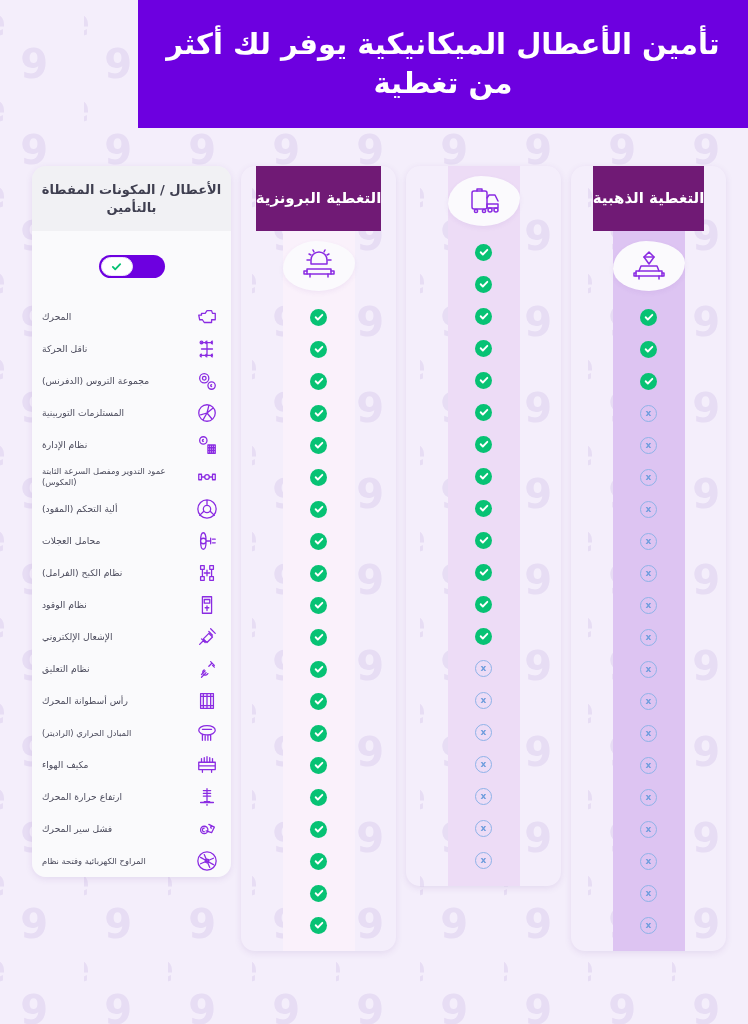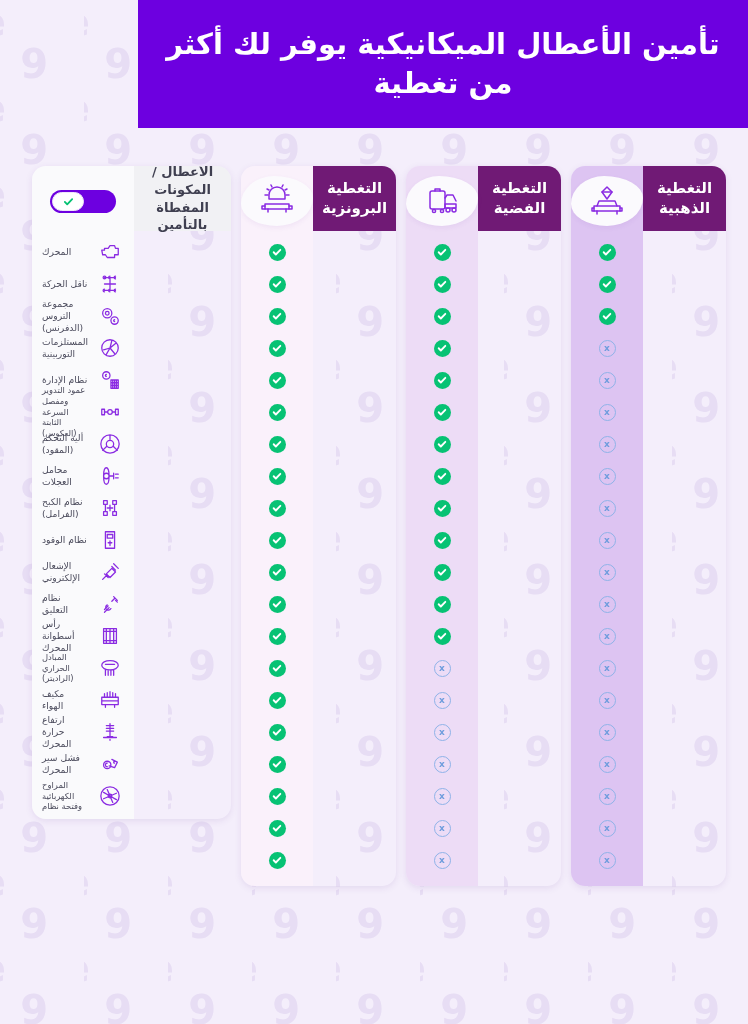--- a/index.html
+++ b/index.html
@@ -42,22 +42,23 @@
     display: flex;
     flex-direction: row;
     gap: 10px;
     align-items: flex-start;
   }
   .col {
     border-radius: 14px;
     overflow: hidden;
     position: relative;
     display: flex;
-    flex-direction: row;
+    flex-direction: column;
     box-shadow: 0 2px 7px rgba(90,40,140,.10);
+    align-items: center;
   }
   .col-plan { width: 155px; }
   .col-labels { width: 199px; }
 
   .plan-head {
     background: #701a75;
     height: 65px;
     display: flex; align-items: center; justify-content: center;
     text-align: center;
   }
@@ -120,21 +121,21 @@
     display: flex; align-items: center; justify-content: center;
   }
   .mark-yes, .mark-no {
     width: 17px; height: 17px; border-radius: 50%;
     display: flex; align-items: center; justify-content: center;
   }
   .mark-yes { background: #07c274; }
   .mark-no  { background: transparent; border: 1.4px solid #8fb3e8; }
   .mark-no span { color: #6f9ddd; font-size: 9px; font-weight: 700; line-height: 1; }
 
-  .rows { width: 100%; padding-bottom: 7px; }
+  .rows { width: 100%; padding-bottom: 0; }
   .row {
     height: 32px;
     display: flex; flex-direction: row; align-items: center;
     padding: 0 10px 0 8px;
     gap: 8px;
   }
   .row-icon {
     width: 28px; min-width: 28px; height: 26px;
     display: flex; align-items: center; justify-content: center;
   }
@@ -292,23 +293,20 @@
           <div class="cell">
             <div class="mark-no">
               <span>x</span>
             </div>
           </div>
         </div>
     </div>
   </section>
 
   <section class="col col-plan col-silver">
-    <div class="plan-head">
-      <span>التغطية الفضية</span>
-    </div>
     <div class="plan-body">
       <div class="icon-zone">
         <div class="blob">
           <svg width="36" height="34" viewBox="0 0 36 34" fill="none" stroke="#8a2be2" stroke-width="1.5" stroke-linecap="round" stroke-linejoin="round">
             <rect x="6" y="7" width="15" height="18" rx="2"></rect>
             <path d="M11 7V5h5v2"></path>
             <path d="M21 14l2-3h6l3 6"></path>
             <path d="M21 20h11v4H21z"></path>
             <circle cx="24" cy="26" r="2"></circle>
               <circle cx="30" cy="26" r="2"></circle>

